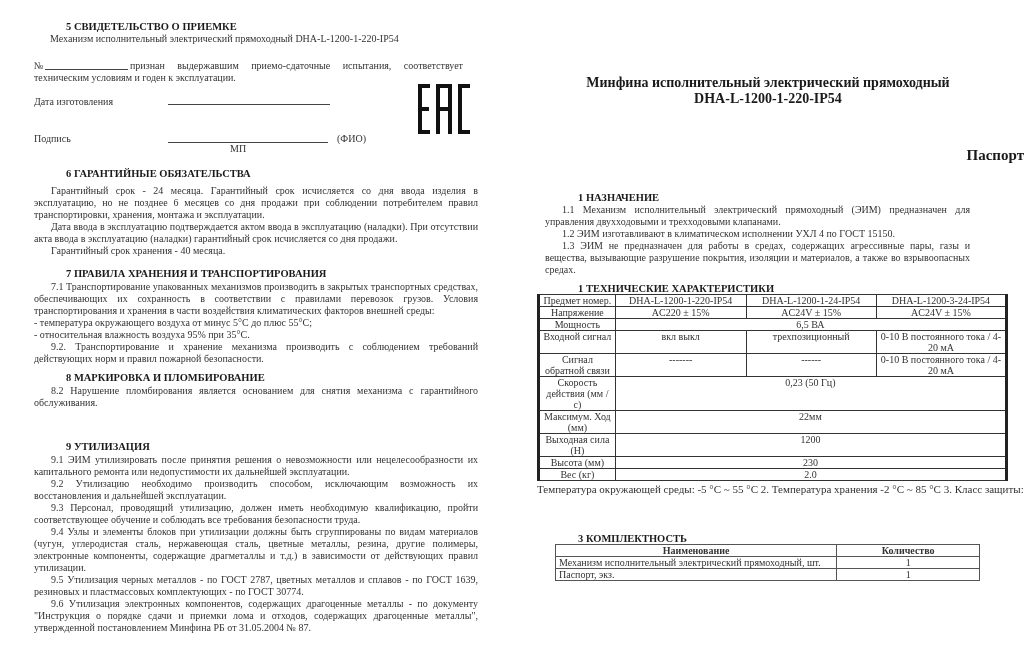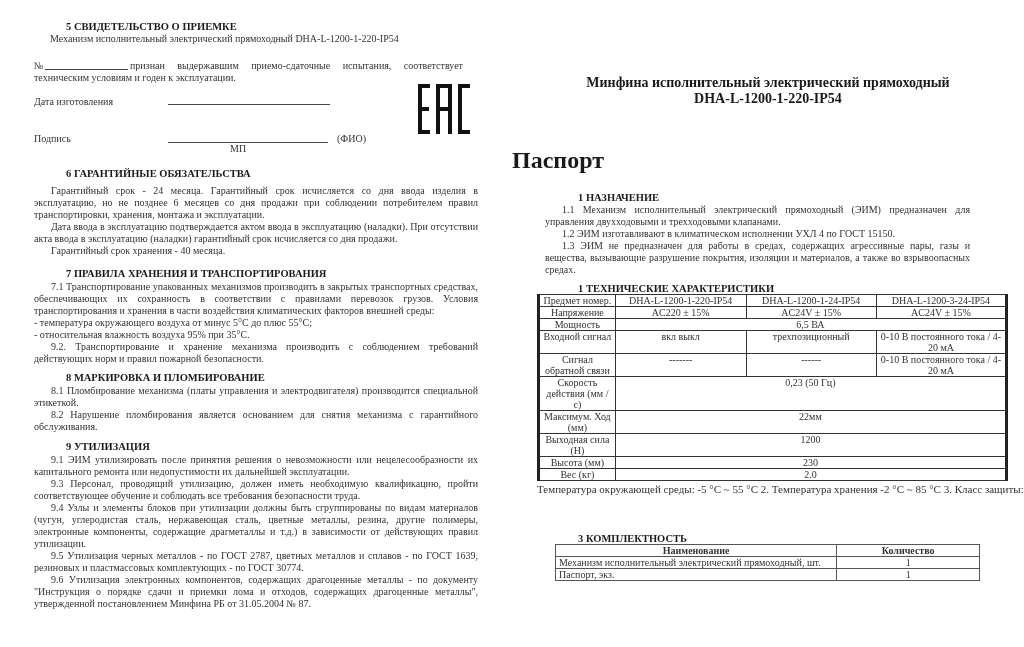--- a/index.html
+++ b/index.html
@@ -15,22 +15,22 @@
   .t { font-size:10px; line-height:12px; color:#333; }
   .j { text-align:justify; text-align-last:left; }
   .ind { text-indent:17px; }
   .line { position:absolute; border-bottom:1px solid #444; height:0; }
   .eac { position:absolute; }
   .eac div { position:absolute; background:#111; }
 
   
   .title1 { position:absolute; left:0; width:512px; text-align:center; top:75px;
     font-weight:bold; font-size:14px; line-height:16px; color:#1a1a1a; }
-  .title2 { position:absolute; left:0; width:512px; text-align:left; top:147px;
-    font-weight:bold; font-size:24px; color:#1a1a1a; }
+  .title2 { position:absolute; left:0; width:512px; text-align:right; top:147px;
+    font-weight:bold; font-size:15px; color:#1a1a1a; }
 
   table { border-collapse:collapse; font-family:"Liberation Serif", serif; color:#333; }
   table.spec { position:absolute; left:25px; top:294px; width:471px; font-size:10px; line-height:11px; }
   table.spec td { border:1px solid #333; text-align:center; vertical-align:top; padding:0 2px; }
   table.spec { border-left:3px solid #222; border-right:3px solid #222; }
   table.kit { position:absolute; left:43px; top:544px; width:425px; font-size:10px; line-height:11px; }
   table.kit td, table.kit th { border:1px solid #555; padding:0 3px; }
   table.kit th { font-weight:bold; }
   .c { text-align:center; }
 </style>
@@ -81,27 +81,27 @@
   <div class="abs h" style="left:50px;top:268px;">7 ПРАВИЛА ХРАНЕНИЯ И ТРАНСПОРТИРОВАНИЯ</div>
   <div class="abs t" style="left:34px;top:281px;width:444px;">
     <div class="j ind">7.1  Транспортирование упакованных механизмов производить в закрытых транспортных средствах, обеспечивающих их сохранность в соответствии с правилами перевозок грузов. Условия транспортирования и хранения в части воздействия климатических факторов внешней среды:</div>
     <div>- температура окружающего воздуха от минус 5°С до плюс 55°С;</div>
     <div>- относительная влажность воздуха 95% при 35°С.</div>
     <div class="j ind">9.2.  Транспортирование и хранение механизма производить с соблюдением требований действующих норм и правил пожарной безопасности.</div>
   </div>
 
   <div class="abs h" style="left:50px;top:372px;">8  МАРКИРОВКА И ПЛОМБИРОВАНИЕ</div>
   <div class="abs t" style="left:34px;top:385px;width:444px;">
-    <div class="j ind">8.1    Пломбирование механизма (платы управления и электродвигателя) производится специальной этикеткой.</div>
     <div class="j ind">8.2  Нарушение пломбирования является основанием для снятия механизма с гарантийного обслуживания.</div>
   </div>
 
   <div class="abs h" style="left:50px;top:441px;">9  УТИЛИЗАЦИЯ</div>
   <div class="abs t" style="left:34px;top:454px;width:444px;">
     <div class="j ind">9.1   ЭИМ утилизировать после принятия решения о невозможности или нецелесообразности их капитального ремонта или недопустимости их дальнейшей эксплуатации.</div>
+    <div class="j ind">9.2    Утилизацию необходимо производить способом, исключающим возможность их восстановления и дальнейшей эксплуатации.</div>
     <div class="j ind">9.3   Персонал, проводящий утилизацию, должен иметь необходимую квалификацию, пройти соответствующее обучение и соблюдать все требования безопасности труда.</div>
     <div class="j ind">9.4   Узлы и элементы блоков при утилизации должны быть сгруппированы по видам материалов (чугун, углеродистая сталь, нержавеющая сталь, цветные металлы, резина, другие полимеры, электронные компоненты, содержащие драгметаллы и т.д.) в зависимости от действующих правил утилизации.</div>
     <div class="j ind">9.5   Утилизация черных металлов - по ГОСТ 2787, цветных металлов и сплавов - по ГОСТ 1639, резиновых и пластмассовых комплектующих - по ГОСТ 30774.</div>
     <div class="j ind">9.6    Утилизация электронных компонентов, содержащих драгоценные металлы - по документу "Инструкция о порядке сдачи и приемки лома и отходов, содержащих драгоценные металлы", утвержденной постановлением Минфина РБ от 31.05.2004 № 87.</div>
   </div>
 </div>
 
 <div id="right" class="page">
   <div class="title1">
     <div>Минфина исполнительный электрический прямоходный</div>

